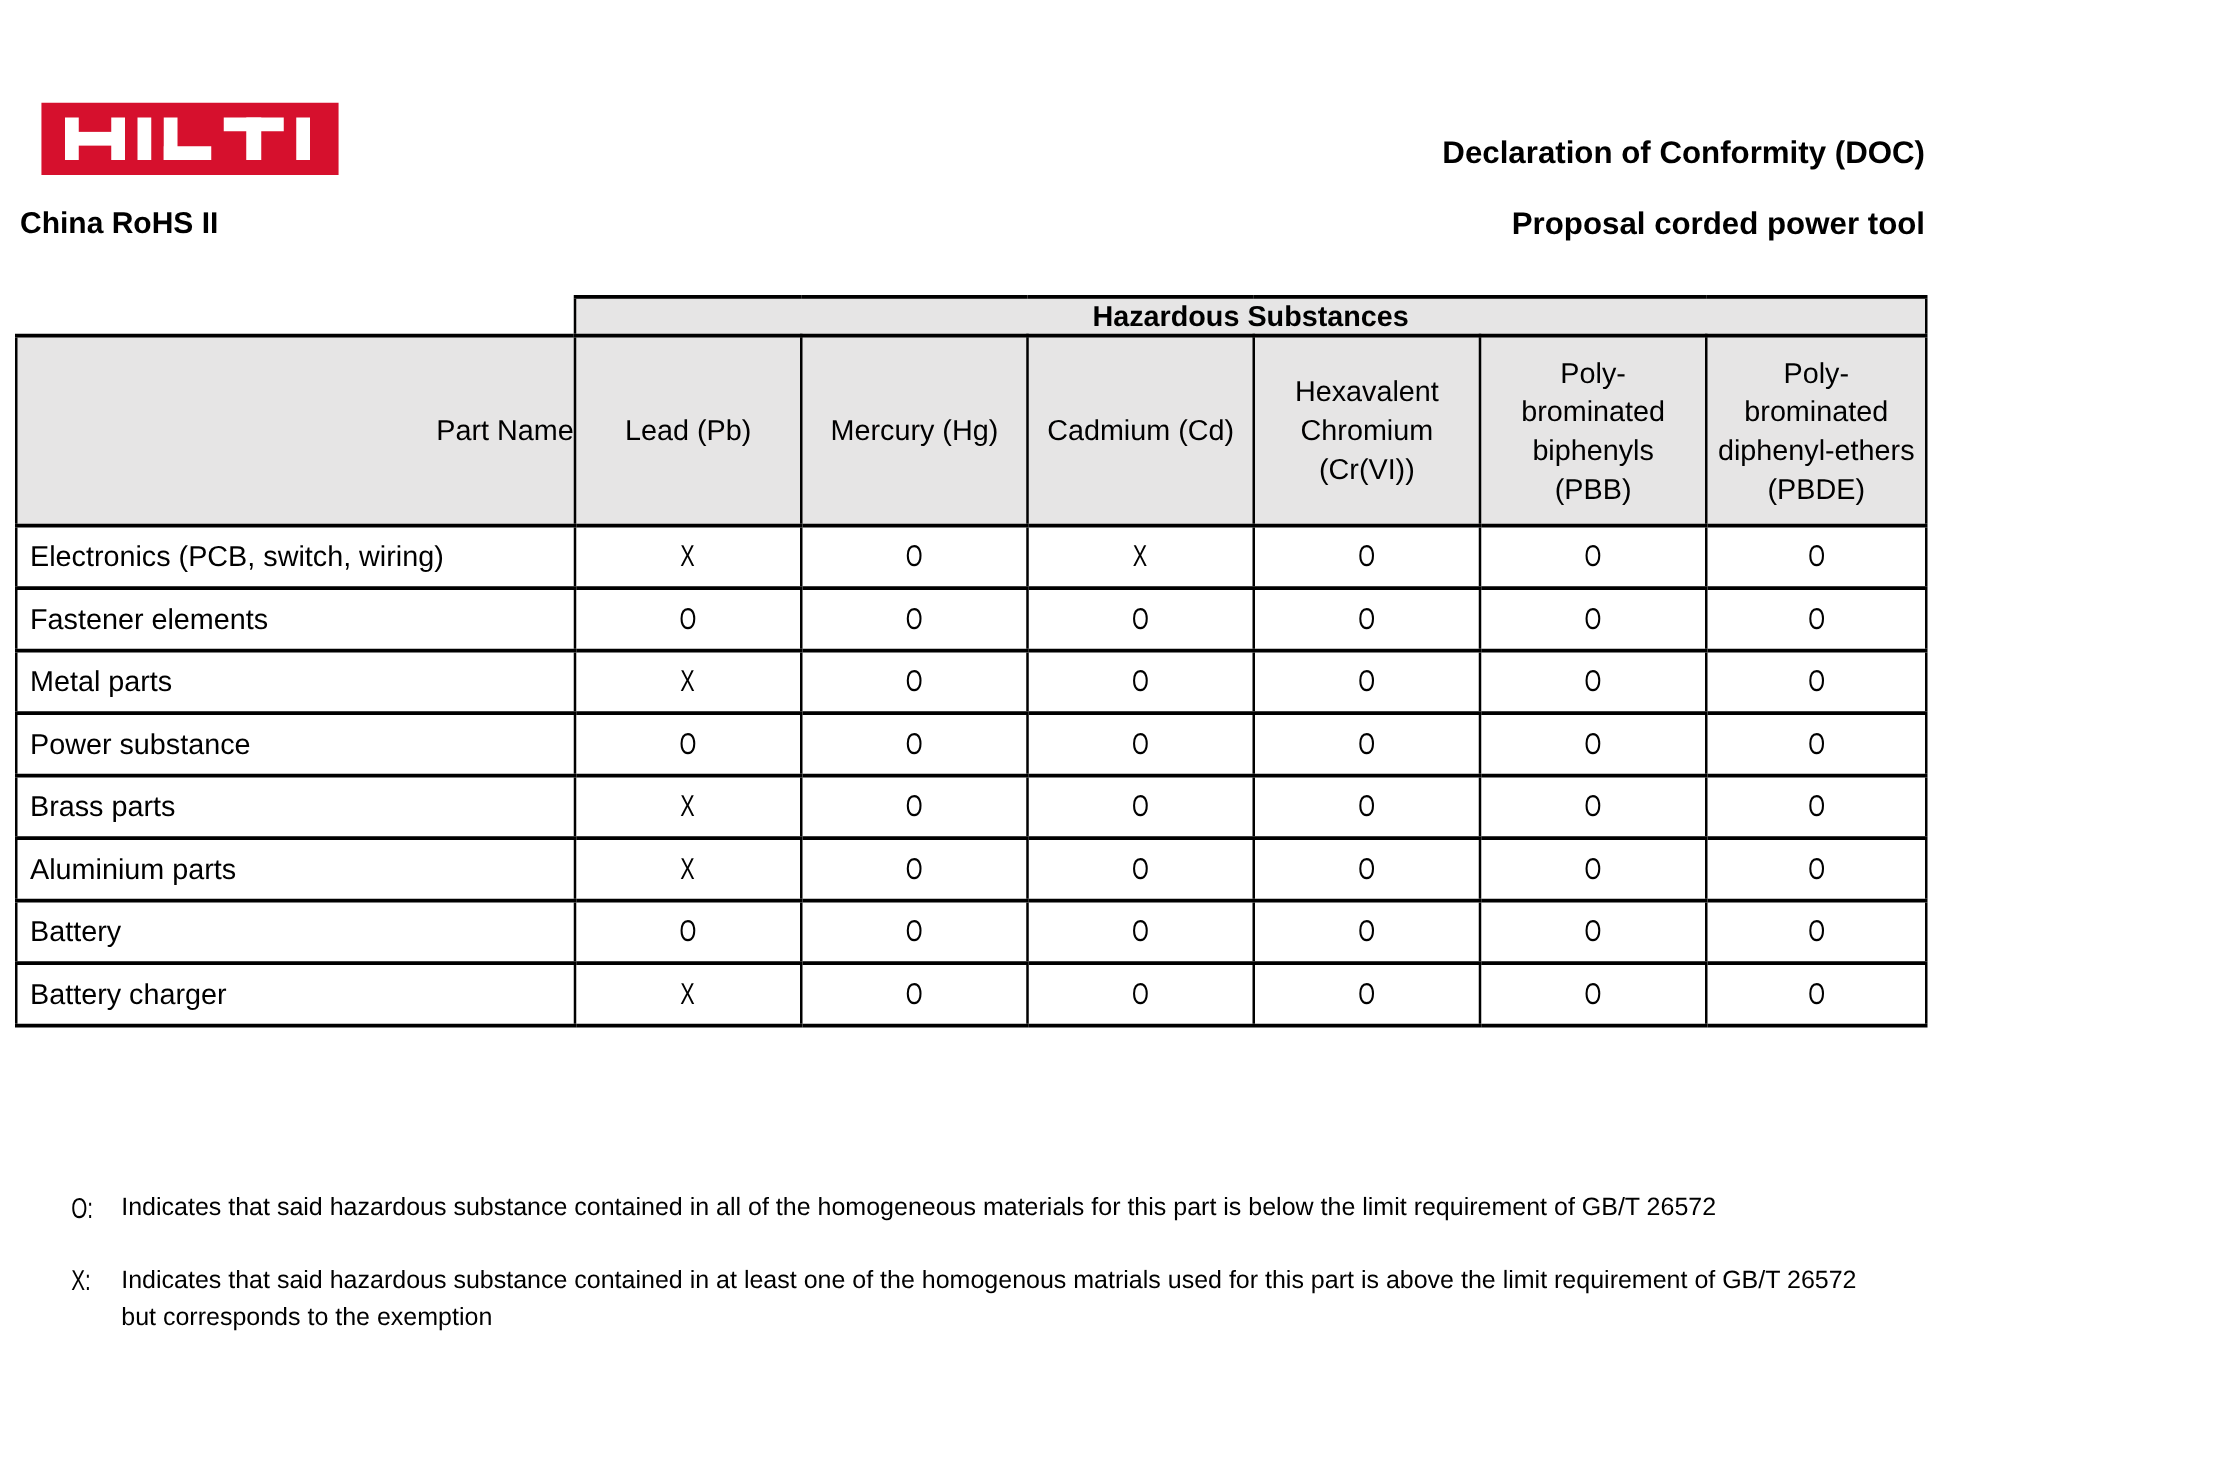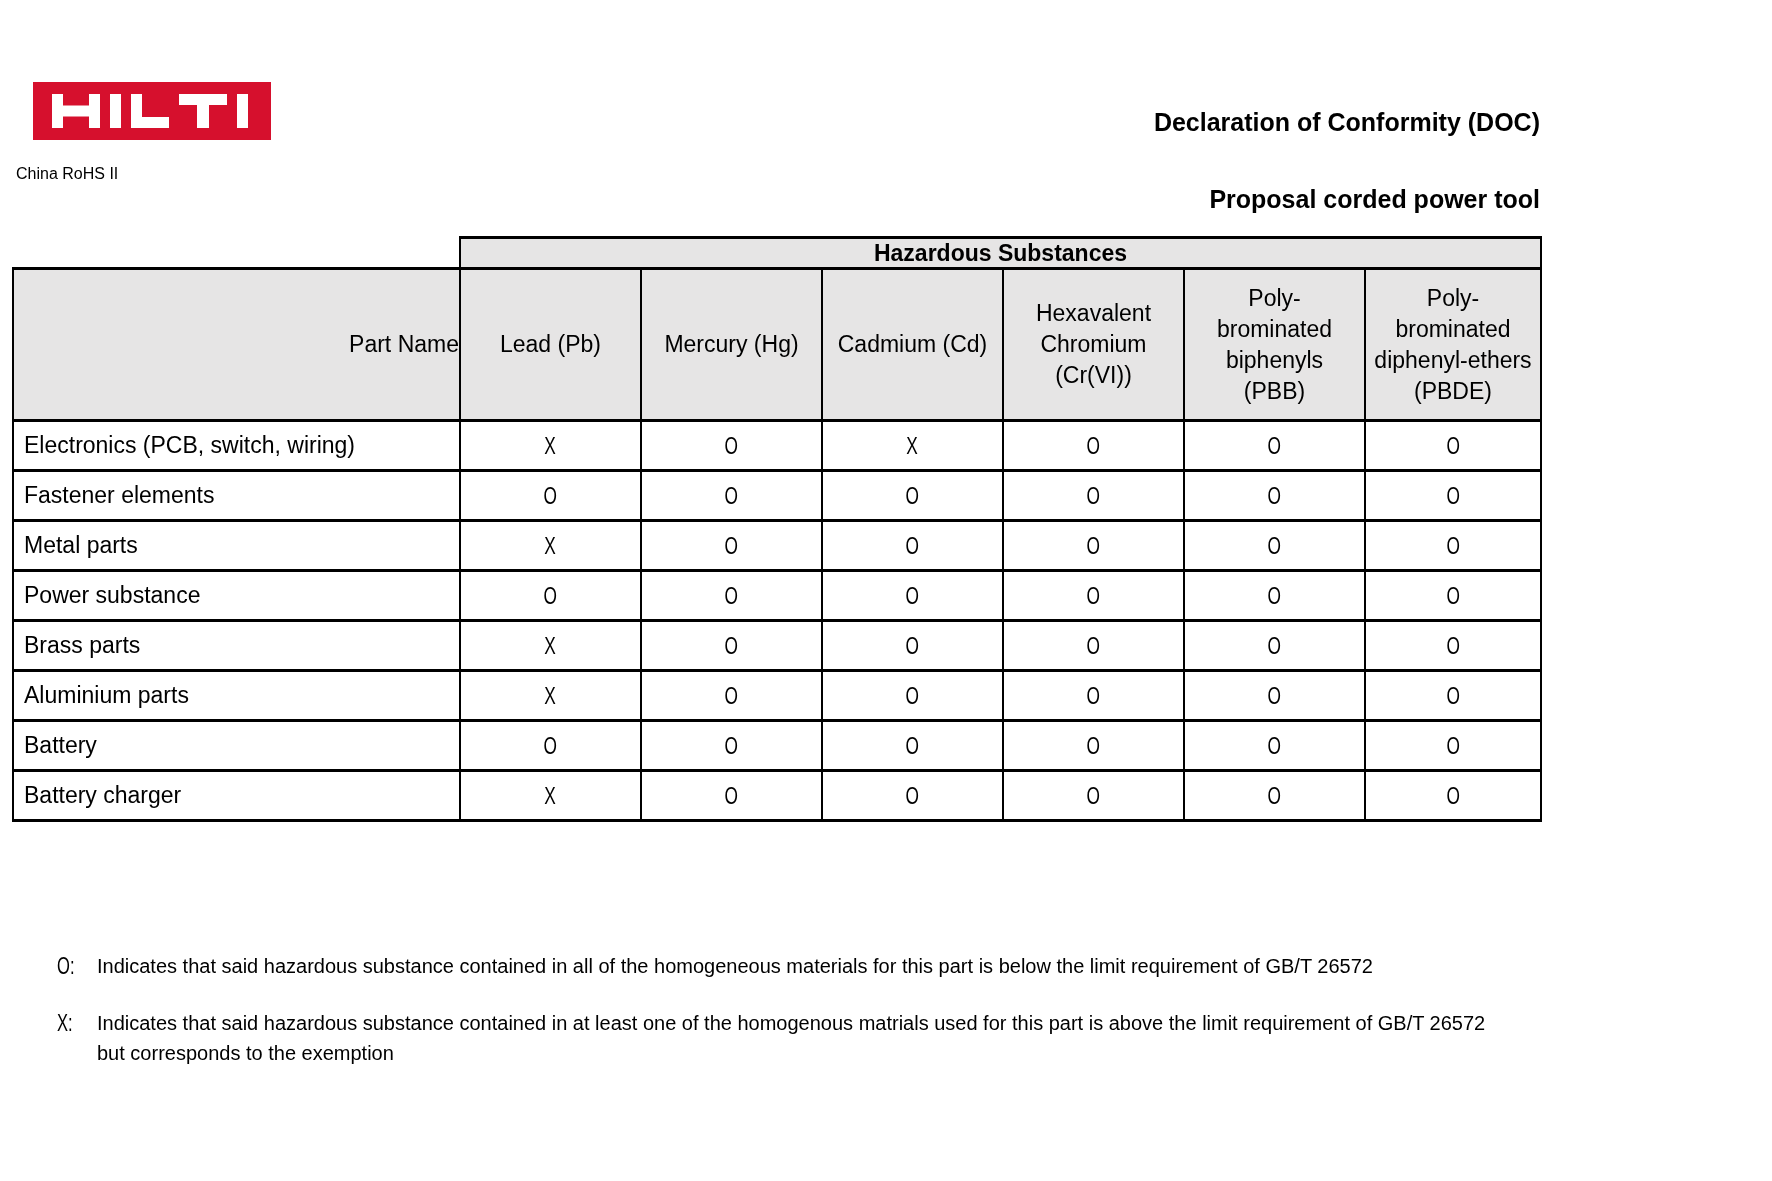--- a/index.html
+++ b/index.html
@@ -18,25 +18,25 @@
   }
   
   .logo{position:absolute;left:33px;top:82px;width:238px;height:58px;}
   .logo svg{display:block;width:100%;height:100%;}
   .doc-title{
     position:absolute;top:108px;right:232px;
     font-size:25px;font-weight:bold;white-space:nowrap;
   }
   .subtitle-left{
     position:absolute;top:165px;left:16px;
-    font-size:16px;font-weight:normal;white-space:nowrap;
+    font-size:24px;font-weight:bold;white-space:nowrap;
   }
   .subtitle-right{
     position:absolute;top:165px;right:232px;
-    font-size:25px;font-weight:bold;white-space:nowrap;margin-top:20px;
+    font-size:25px;font-weight:bold;white-space:nowrap;
   }
   
   table.rohs{
     position:absolute;left:12px;top:236px;
     width:1528px;
     border-collapse:collapse;
     table-layout:fixed;
     font-size:23px;
   }
   col.c-part{width:447px;}

